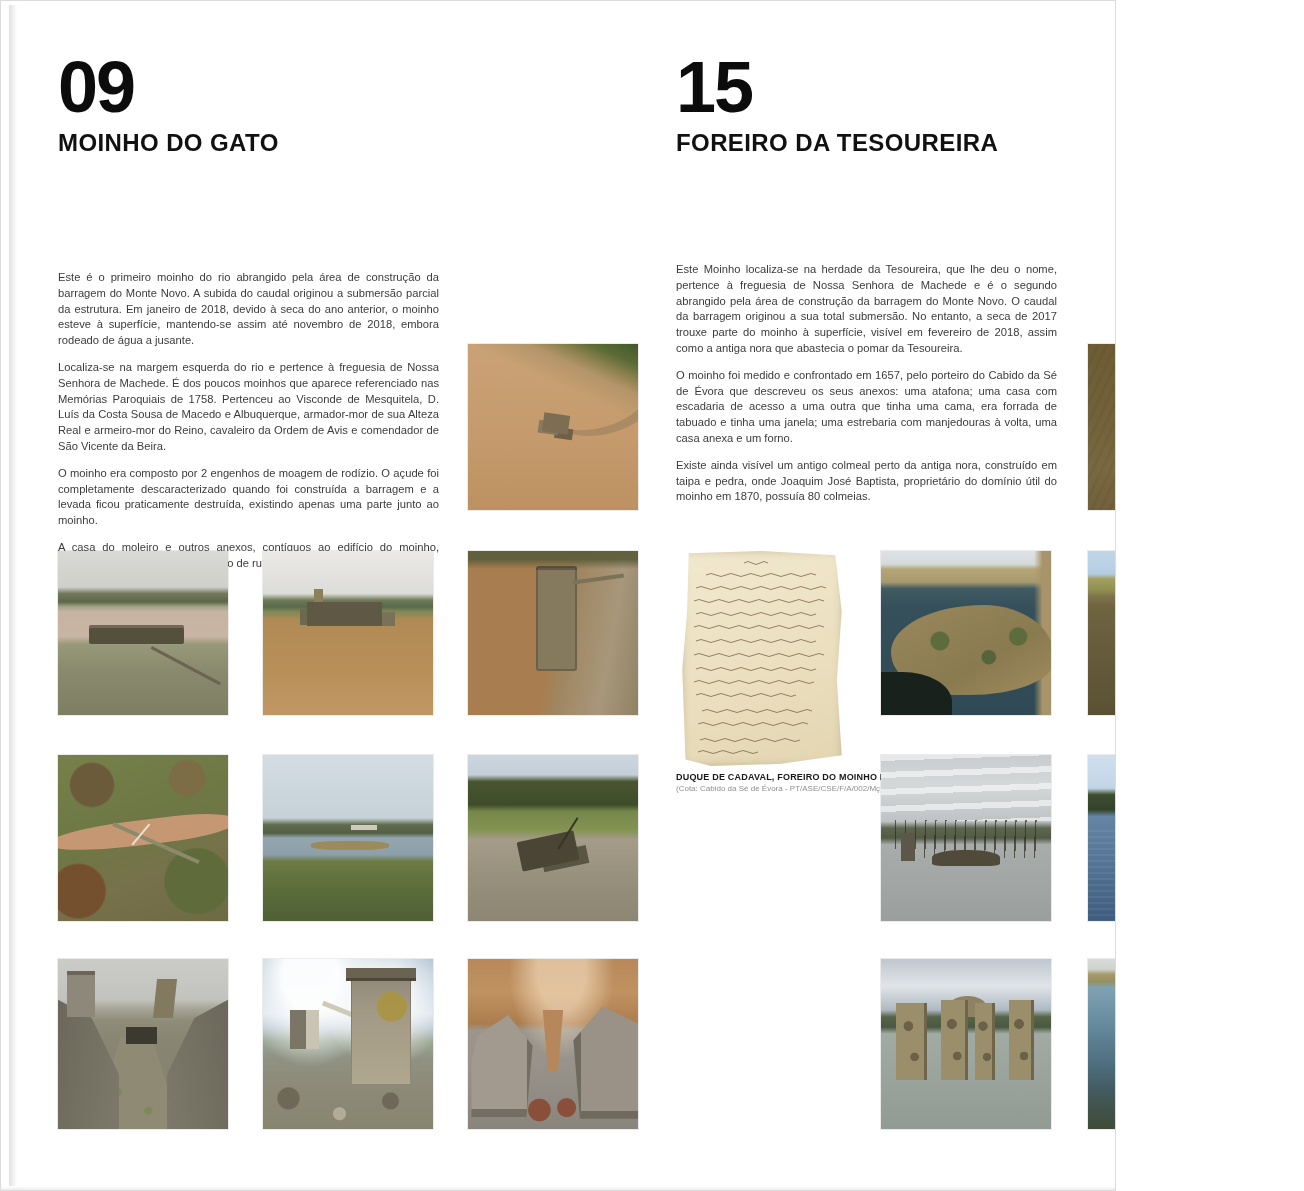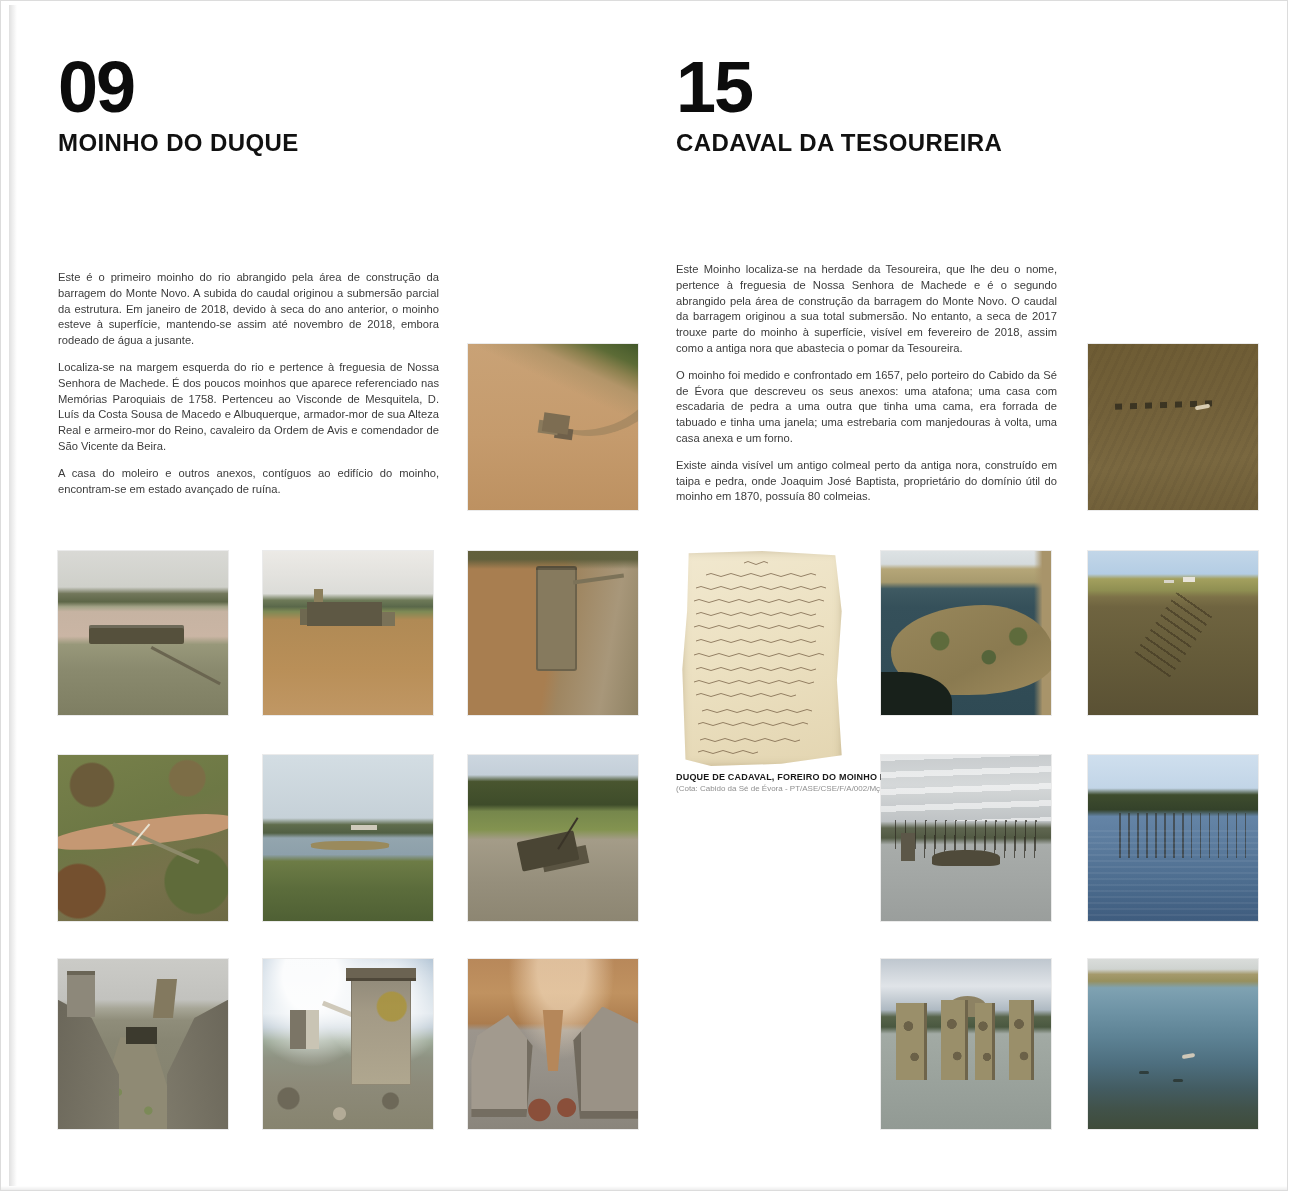--- a/index.html
+++ b/index.html
@@ -1,18 +1,18 @@
 <!DOCTYPE html>
 <html><head>
 <meta charset="utf-8">
 <style>
   * { margin:0; padding:0; box-sizing:border-box; }
   html,body { background:#ffffff; }
   body { font-family:"Liberation Sans", sans-serif; }
-  .canvas { position:relative; width:1288px; height:1191px; background:#fff;
+  .canvas { position:relative; width:1116px; height:1191px; background:#fff;
             border:1px solid #dcdcdc; overflow:hidden; }
   .edgeL { position:absolute; left:8px; top:4px; bottom:4px; width:8px;
            background:linear-gradient(90deg, rgba(0,0,0,.12), rgba(0,0,0,0)); }
   .edgeB { position:absolute; left:0; right:0; bottom:0; height:4px;
            background:linear-gradient(0deg, rgba(0,0,0,.07), rgba(0,0,0,0)); }
 
   .num { position:absolute; font-size:72px; font-weight:bold; color:#0c0c0c;
          letter-spacing:-2px; line-height:1; }
   .sec-title { position:absolute; font-size:24px; font-weight:bold; color:#111;
                letter-spacing:.4px; }
@@ -202,25 +202,26 @@
   .cap-src { position:absolute; font-size:8px; color:#8f8f8f; }
 </style>
 </head>
 <body>
 
 <div class="canvas">
   <div class="edgeL"></div>
   <div class="edgeB"></div>
 
   <div class="num" style="left:57px; top:50px;">09</div>
-  <div class="sec-title" style="left:57px; top:128px;">MOINHO DO DUQUE</div>
+  <div class="sec-title" style="left:57px; top:128px;">MOINHO DO GATO</div>
 
   <div class="textcol" style="left:57px; top:269px;">
     <p>Este é o primeiro moinho do rio abrangido pela área de construção da barragem do Monte Novo. A subida do caudal originou a submersão parcial da estrutura. Em janeiro de 2018, devido à seca do ano anterior, o moinho esteve à superfície, mantendo-se assim até novembro de 2018, embora rodeado de água a jusante.</p>
     <p>Localiza-se na margem esquerda do rio e pertence à freguesia de Nossa Senhora de Machede. É dos poucos moinhos que aparece referenciado nas Memórias Paroquiais de 1758. Pertenceu ao Visconde de Mesquitela, D. Luís da Costa Sousa de Macedo e Albuquerque, armador-mor de sua Alteza Real e armeiro-mor do Reino, cavaleiro da Ordem de Avis e comendador de São Vicente da Beira.</p>
+    <p>O moinho era composto por 2 engenhos de moagem de rodízio. O açude foi completamente descaracterizado quando foi construída a barragem e a levada ficou praticamente destruída, existindo apenas uma parte junto ao moinho.</p>
     <p>A casa do moleiro e outros anexos, contíguos ao edifício do moinho, encontram-se em estado avançado de ruína.</p>
   </div>
 
   <div class="photo ph-09top" style="left:467px; top:343px; width:170px; height:166px;" title="aerial-mill-ruin-in-muddy-reservoir">
       <i class="shore"></i>
       <i class="ruin"></i>
     </div>
 
   <div class="photo ph-l1" style="left:57px; top:550px; width:170px; height:164px;" title="mill-ruin-dam-wall-receded-water">
       <i class="ruin"></i>
@@ -265,25 +266,25 @@
       <i class="rub"></i>
     </div>
   <div class="photo ph-l9" style="left:467px; top:958px; width:170px; height:170px;" title="stone-rubble-walls-at-muddy-water">
       <i class="sl"></i>
       <i class="sr"></i>
       <i class="gap"></i>
       <i class="brick"></i>
     </div>
 
   <div class="num" style="left:675px; top:50px;">15</div>
-  <div class="sec-title" style="left:675px; top:128px;">CADAVAL DA TESOUREIRA</div>
+  <div class="sec-title" style="left:675px; top:128px;">FOREIRO DA TESOUREIRA</div>
 
   <div class="textcol" style="left:675px; top:261px;">
     <p>Este Moinho localiza-se na herdade da Tesoureira, que lhe deu o nome, pertence à freguesia de Nossa Senhora de Machede e é o segundo abrangido pela área de construção da barragem do Monte Novo. O caudal da barragem originou a sua total submersão. No entanto, a seca de 2017 trouxe parte do moinho à superfície, visível em fevereiro de 2018, assim como a antiga nora que abastecia o pomar da Tesoureira.</p>
-    <p>O moinho foi medido e confrontado em 1657, pelo porteiro do Cabido da Sé de Évora que descreveu os seus anexos: uma atafona; uma casa com escadaria de pedra a uma outra que tinha uma cama, era forrada de tabuado e tinha uma janela; uma estrebaria com manjedouras à volta, uma casa anexa e um forno.</p>
+    <p>O moinho foi medido e confrontado em 1657, pelo porteiro do Cabido da Sé de Évora que descreveu os seus anexos: uma atafona; uma casa com escadaria de acesso a uma outra que tinha uma cama, era forrada de tabuado e tinha uma janela; uma estrebaria com manjedouras à volta, uma casa anexa e um forno.</p>
     <p>Existe ainda visível um antigo colmeal perto da antiga nora, construído em taipa e pedra, onde Joaquim José Baptista, proprietário do domínio útil do moinho em 1870, possuía 80 colmeias.</p>
   </div>
 
   <div class="photo ph-10top" style="left:1087px; top:343px; width:170px; height:166px;" title="dark-water-surface-with-debris-line">
       <i class="debris"></i>
       <i class="piece"></i>
     </div>
 
   <div class="photo ph-ms" style="left:678px; top:550px; width:166px; height:215px;" title="handwritten-lease-manuscript-1661">
     <i class="paper"></i>

